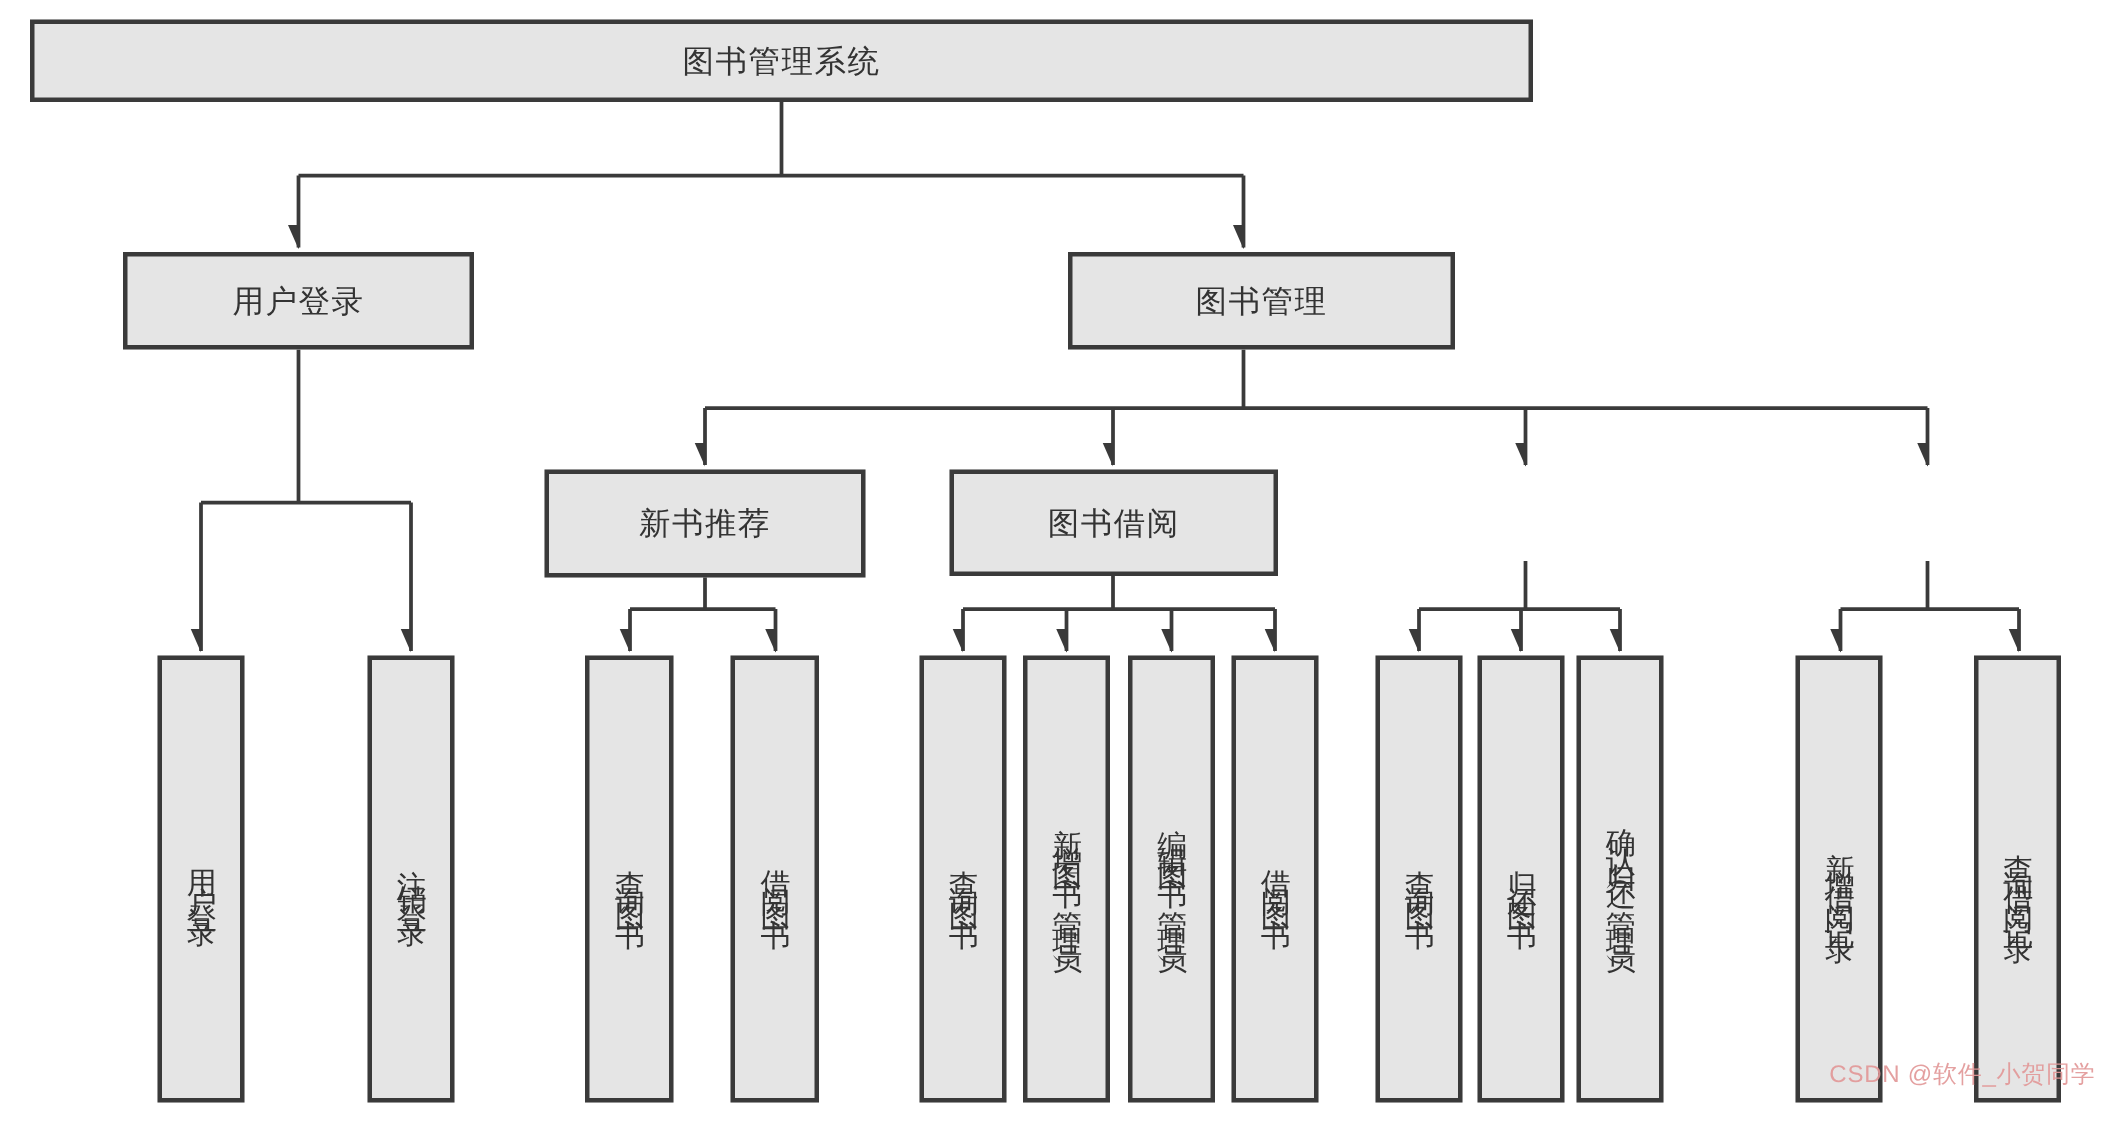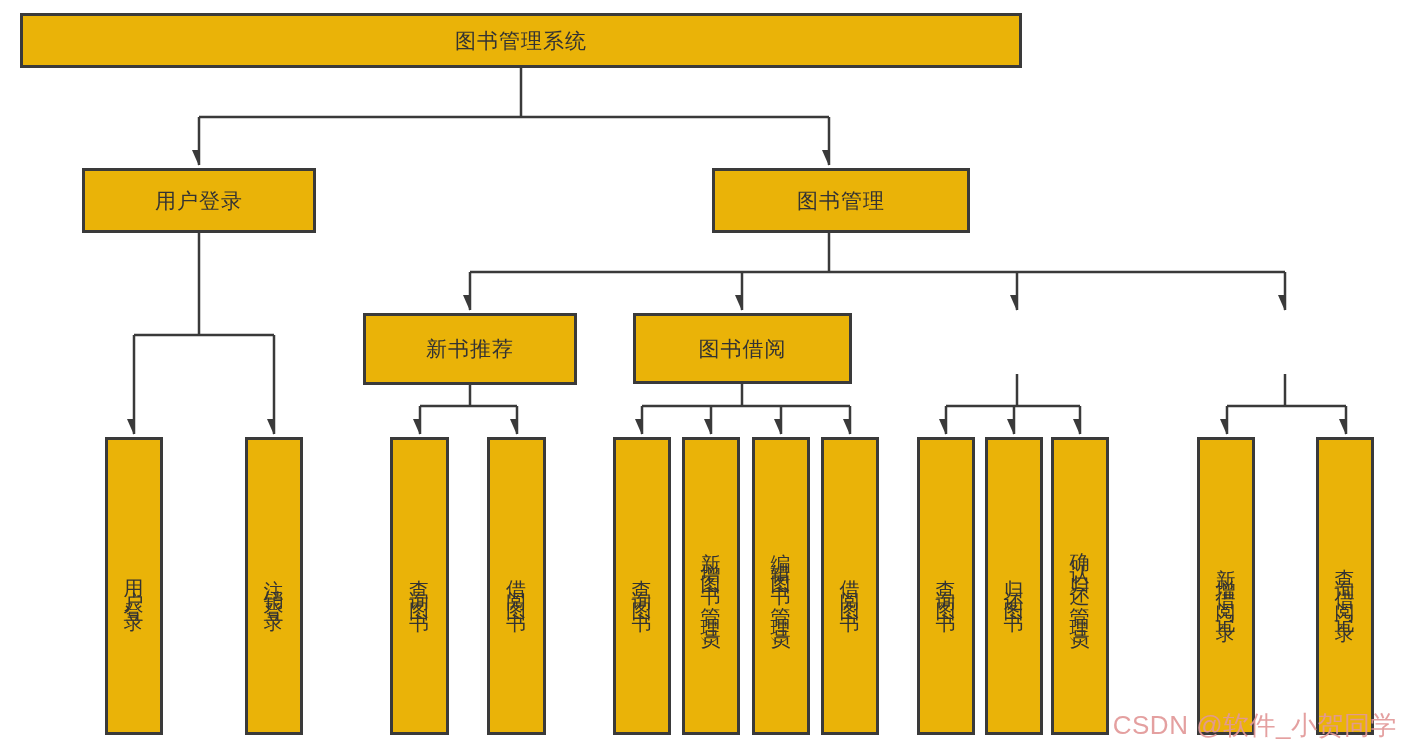--- a/index.html
+++ b/index.html
@@ -17,21 +17,21 @@
   }
   .connectors {
     position: absolute;
     left: 0;
     top: 0;
     z-index: 1;
   }
   .node {
     position: absolute;
     box-sizing: border-box;
-    background: #eab308;
+    background: #e5e5e5;
     border: 3px solid #3a3a3a;
     display: flex;
     align-items: center;
     justify-content: center;
     color: #333333;
     z-index: 2;
   }
   .node-h {
     font-size: 21px;
     letter-spacing: 1px;
@@ -43,22 +43,22 @@
   .node-v .vtext {
     writing-mode: vertical-rl;
     text-orientation: mixed;
     letter-spacing: 11px;
     line-height: 1;
     white-space: nowrap;
   }
   .watermark {
     position: absolute;
     right: 8px;
-    bottom: 4px;
-    font-size: 26px;
+    bottom: 20px;
+    font-size: 16px;
     color: rgba(226, 152, 152, 0.92);
     z-index: 5;
     white-space: nowrap;
     letter-spacing: 0.5px;
   }
 </style>
 </head>
 <body>
 
 <div class="stage">

